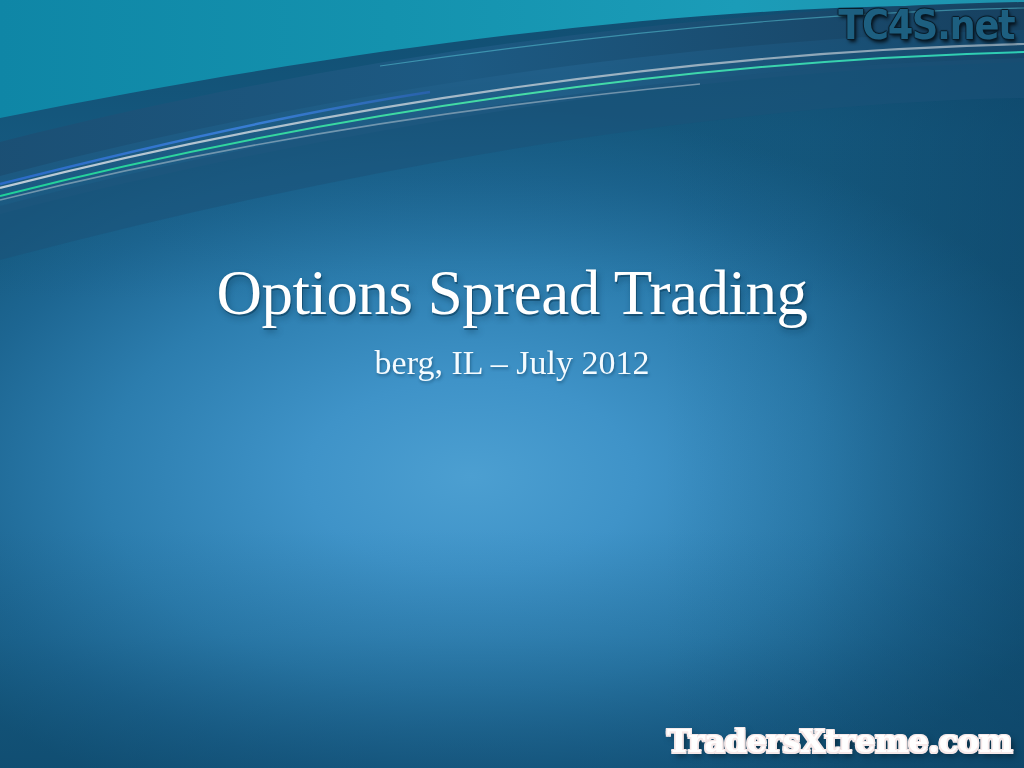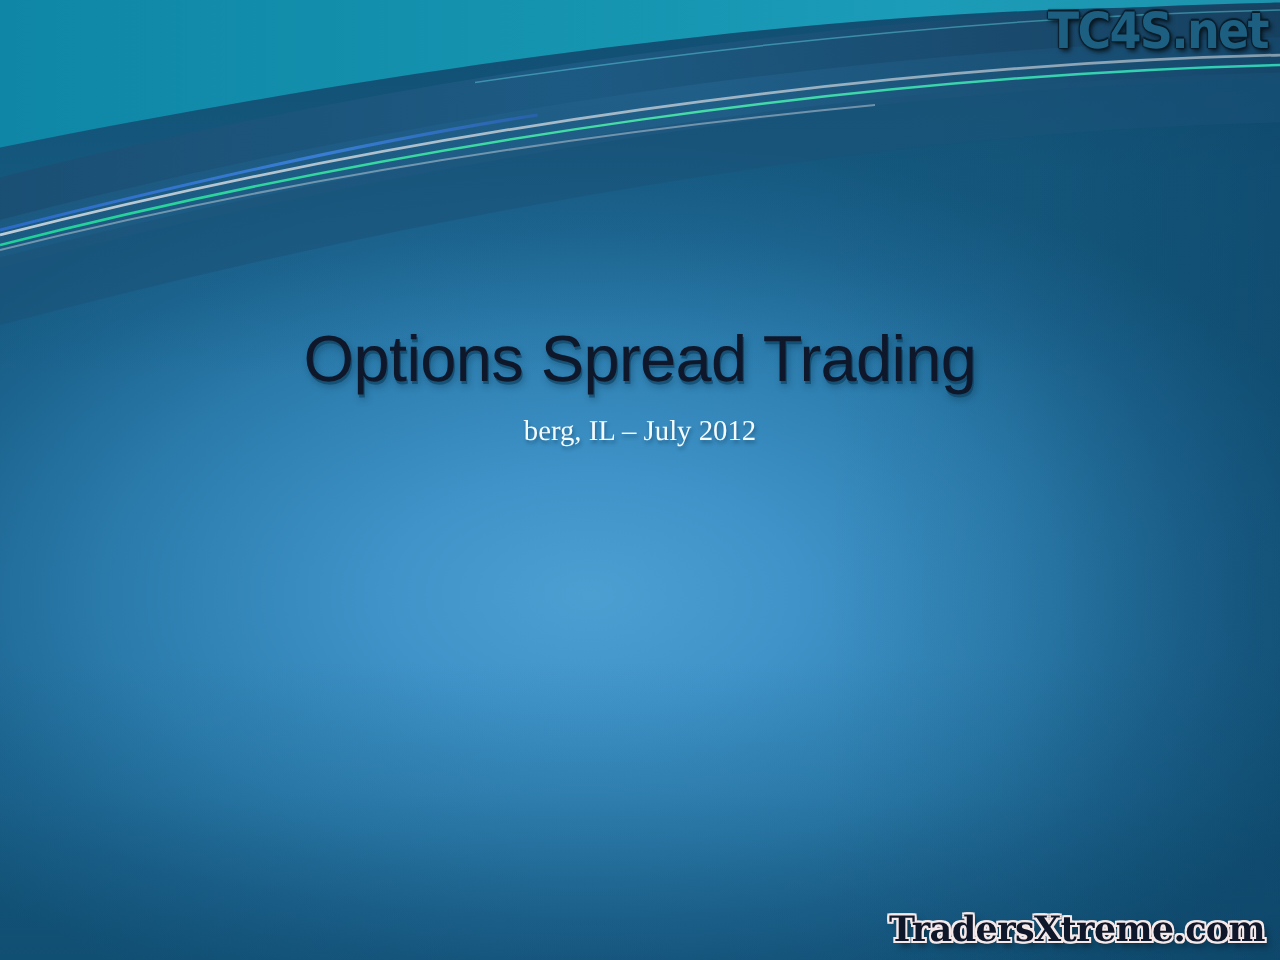--- a/index.html
+++ b/index.html
@@ -65,34 +65,34 @@
   .title-block {
     position: absolute;
     left: 0;
     right: 0;
     top: 262px;
     text-align: center;
     user-select: none;
   }
   .slide-title {
     margin: 0;
-    font-family: Liberation Sans, sans-serif;
-    font-size: 52px;
+    font-family: Liberation Serif, serif;
+    font-size: 63px;
     line-height: 1.0;
     font-weight: 400;
     letter-spacing: -0.5px;
-    color: #0f172a;
+    color: #ffffff;
     text-shadow:
       1px 2px 0 rgba(10,58,88,0.55),
       2px 4px 6px rgba(8,44,70,0.40);
   }
   .slide-subtitle {
     margin: 18px 0 0 0;
     font-family: "Liberation Serif", "DejaVu Serif", serif;
-    font-size: 23px;
+    font-size: 34px;
     line-height: 1.15;
     font-weight: 400;
     color: #f4fbff;
     text-shadow: 1px 2px 3px rgba(10,50,80,0.45);
     white-space: nowrap;
   }
 
   
   .wm {
     position: absolute;
@@ -133,23 +133,23 @@
        1.5px -1.5px 0 #ffffff,
       -1.5px  1.5px 0 #ffffff,
        1.5px  1.5px 0 #ffffff,
        3px 4px 5px rgba(0,0,0,0.45);
   }
   .wm-traders {
     bottom: 8px;
     right: 12px;
     font-family: "DejaVu Serif", "Liberation Serif", serif;
     font-weight: 700;
-    font-size: 28px;
+    font-size: 32px;
     letter-spacing: -0.5px;
-    color: #0f172a;
+    color: #ffffff;
     text-shadow:
       -1.5px 0 0 #f6e9e9,
        1.5px 0 0 #f6e9e9,
        0 -1.5px 0 #f6e9e9,
        0  1.5px 0 #f6e9e9,
       -1.5px -1.5px 0 #f6e9e9,
        1.5px -1.5px 0 #f6e9e9,
       -1.5px  1.5px 0 #f6e9e9,
        1.5px  1.5px 0 #f6e9e9,
        3px 4px 6px rgba(0,0,0,0.55);

